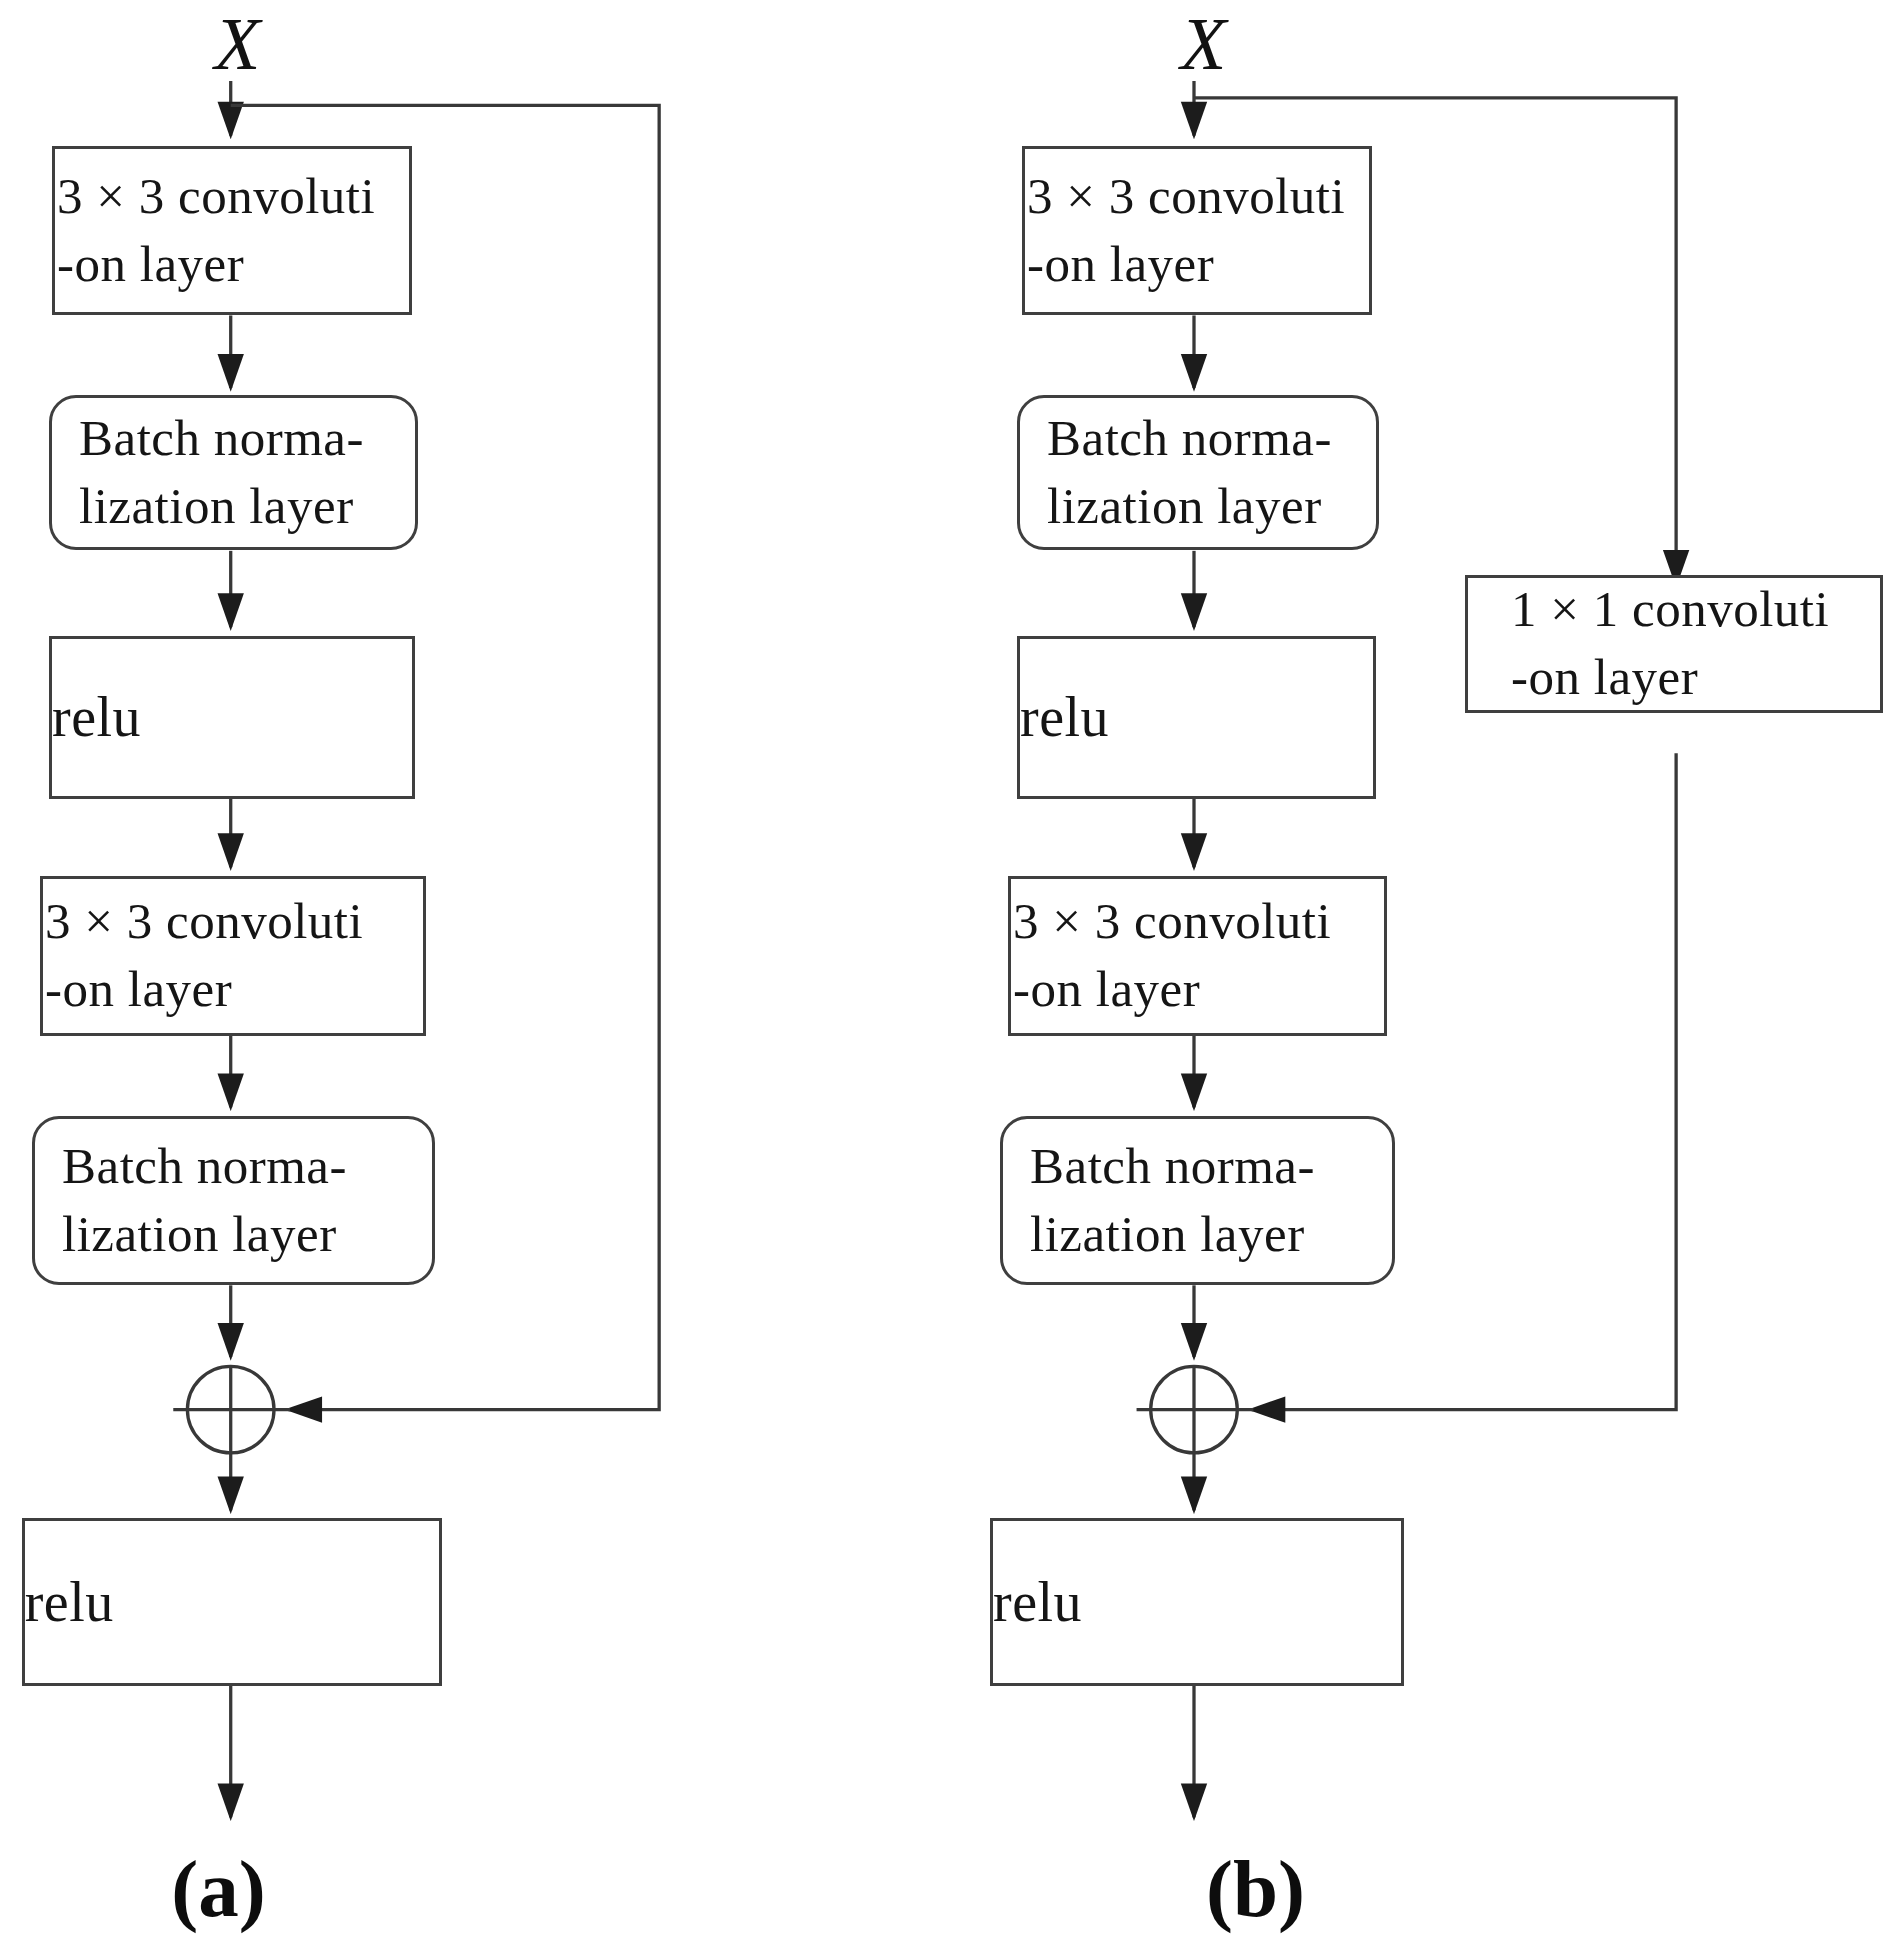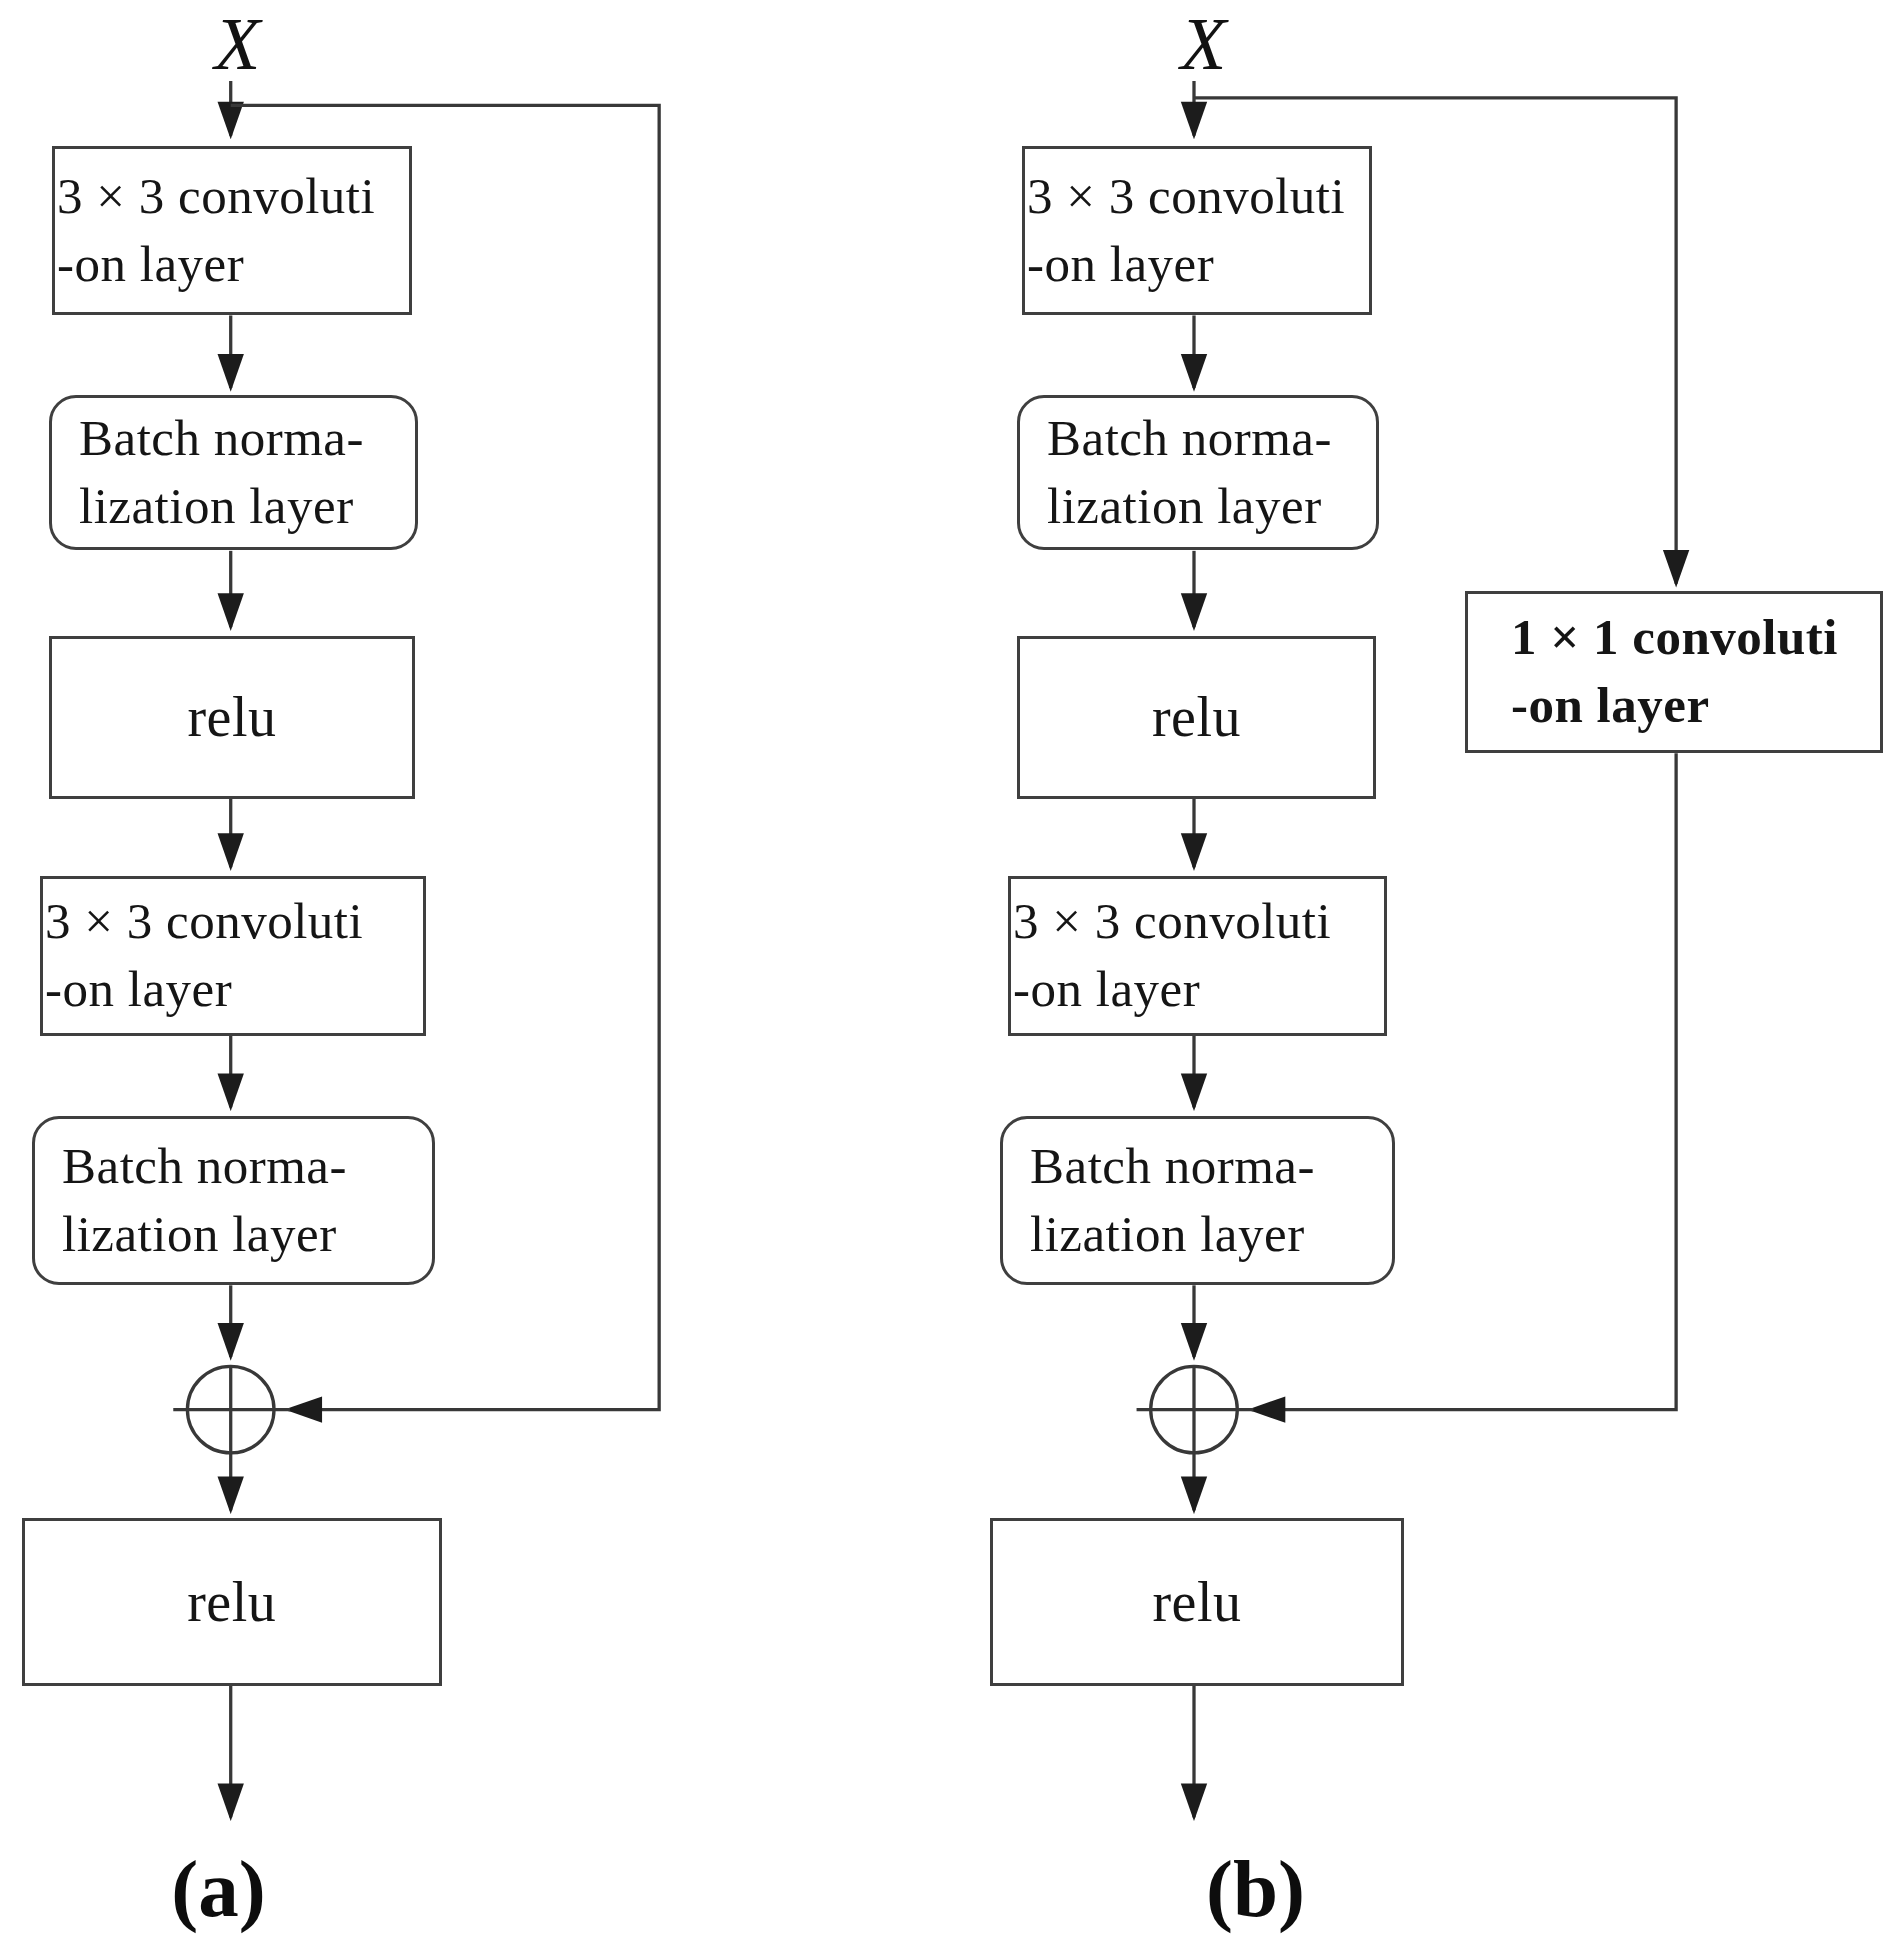--- a/index.html
+++ b/index.html
@@ -27,37 +27,37 @@
     justify-content: center;
     font-size: 51px;
     line-height: 1.33;
     letter-spacing: 0.5px;
     overflow: hidden;
   }
   .box.conv  { padding-left: 2px; }
   .box.bn    { padding-left: 27px; border-radius: 27px; }
   .box.sconv { padding-left: 43px; }
   .box.relu  {
-    align-items: center;
+    align-items: flex-start;
     font-size: 56px;
   }
   
   #a-conv1 { left: 52px;  top: 146px;  width: 360px; height: 169px; }
   #a-bn1   { left: 49px;  top: 395px;  width: 369px; height: 155px; }
   #a-relu1 { left: 49px;  top: 636px;  width: 366px; height: 163px; }
   #a-conv2 { left: 40px;  top: 876px;  width: 386px; height: 160px; }
   #a-bn2   { left: 32px;  top: 1116px; width: 403px; height: 169px; }
   #a-relu2 { left: 21.7px;  top: 1518px; width: 420px; height: 168px; }
   
   #b-conv1 { left: 1022px; top: 146px;  width: 350px; height: 169px; }
   #b-bn1   { left: 1017px; top: 395px;  width: 362px; height: 155px; }
   #b-relu1 { left: 1017px; top: 636px;  width: 359px; height: 163px; }
   #b-conv2 { left: 1008px; top: 876px;  width: 379px; height: 160px; }
   #b-bn2   { left: 1000px; top: 1116px; width: 395px; height: 169px; }
-  #b-sconv { left: 1465px; top: 591px;  width: 418px; height: 162px; font-weight: bold; }
+  #b-sconv { left: 1465px; top: 575px;  width: 418px; height: 138px; }
   #b-relu2 { left: 990px; top: 1518px; width: 414px; height: 168px; }
   .x-label {
     position: absolute;
     top: 0;
     width: 151px;
     height: 87px;
     line-height: 87px;
     text-align: center;
     font-size: 75px;
     font-style: italic;

